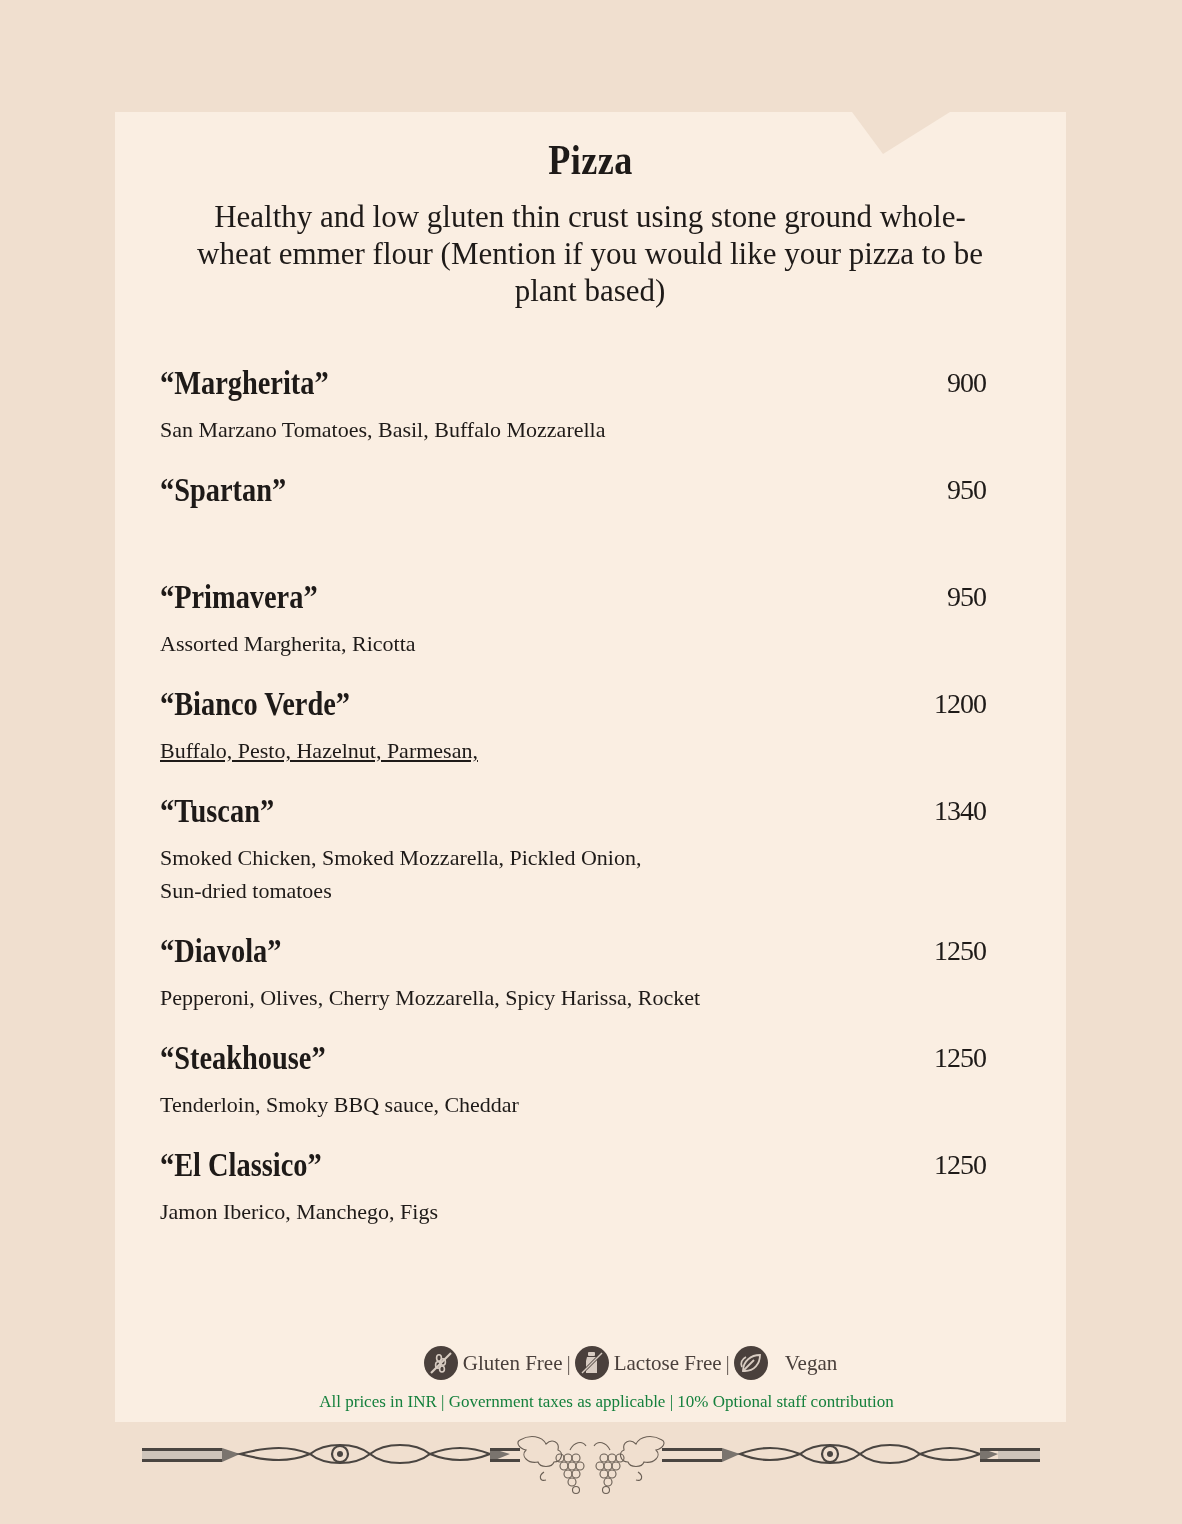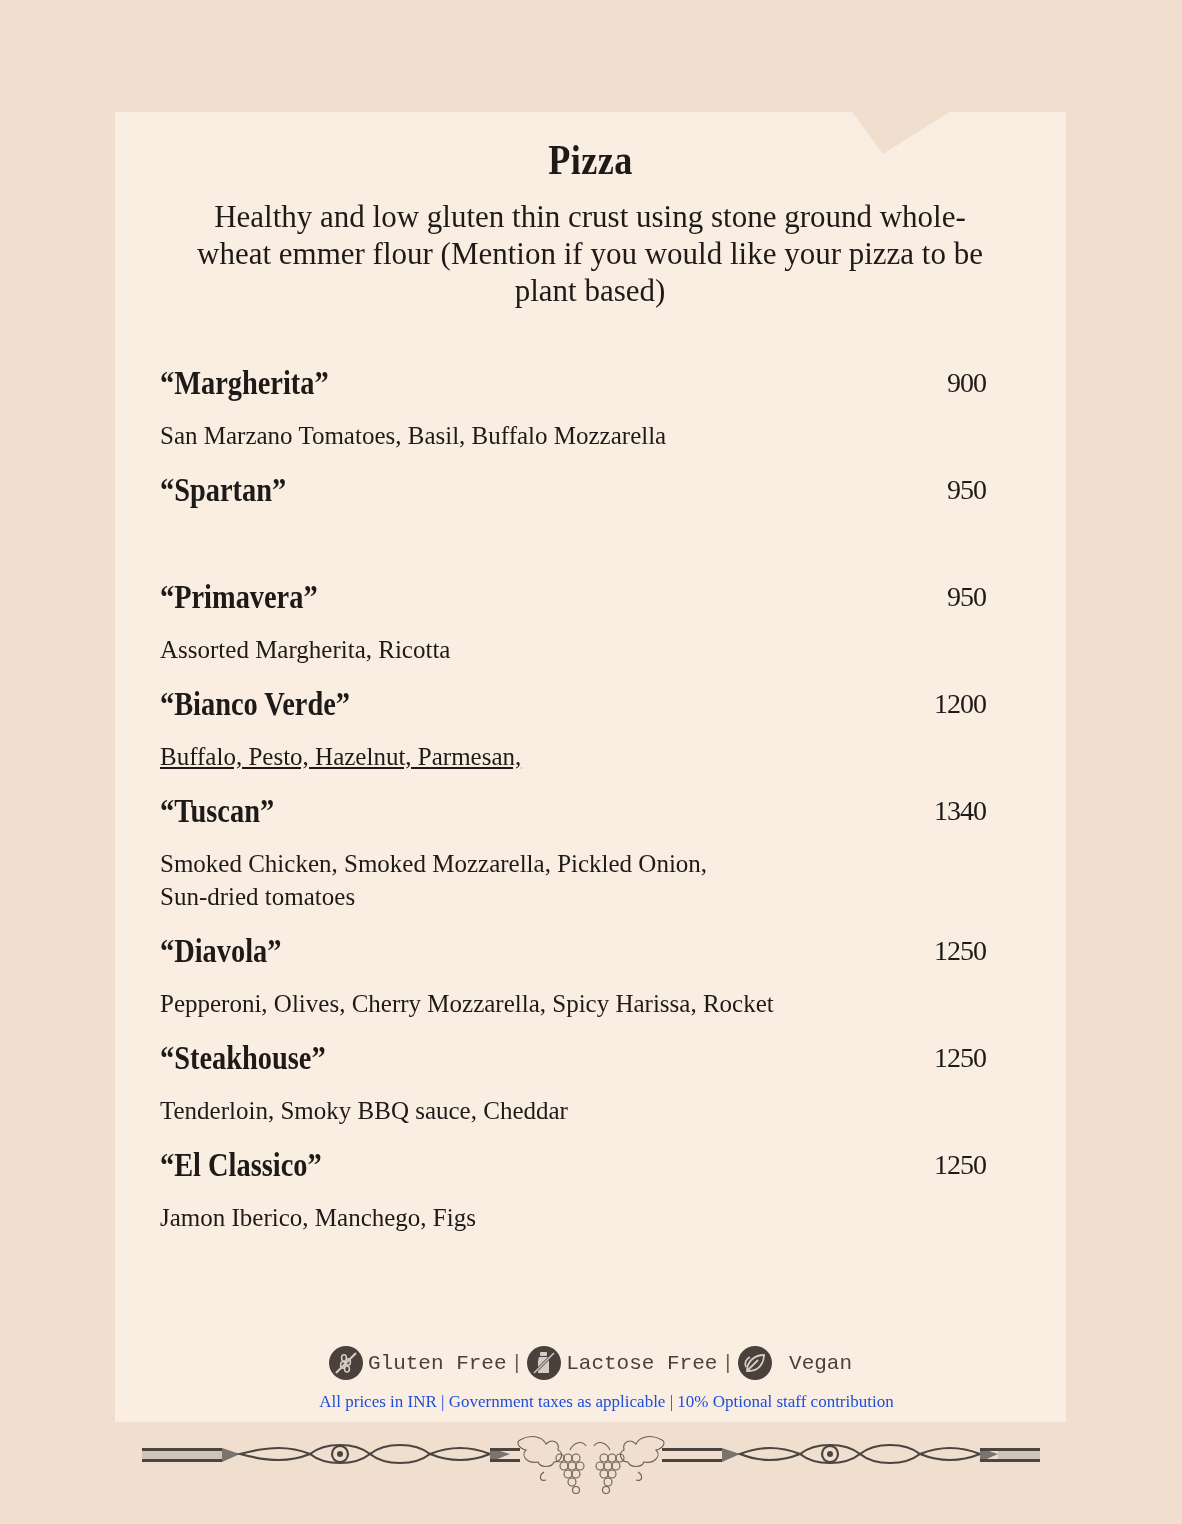--- a/index.html
+++ b/index.html
@@ -72,36 +72,37 @@
       position: absolute;
       right: 0;
       top: 4px;
       font-family: "Liberation Serif", serif;
       font-size: 28px;
       line-height: 32px;
       letter-spacing: -1px;
     }
     .item-desc {
       font-family: "Liberation Serif", serif;
-      font-size: 25px;
+      font-size: 22px;
       line-height: 33px;
-      margin-top: 16px;
+      margin-top: 10px;
       white-space: pre-wrap;
     }
     .legend {
       position: absolute;
       left: 115px;
       width: 951px;
       top: 1346px;
       display: flex;
       justify-content: center;
       align-items: center;
-      font-family: Liberation Mono, monospace;
+      font-family: Liberation Serif, serif;
       font-size: 21px;
       color: #4a403c;
+      padding-left: 40px;
     }
     .legend .lg-item {
       display: flex;
       align-items: center;
     }
     .legend .icon {
       width: 34px;
       height: 34px;
       border-radius: 50%;
       background: #4a403c;
@@ -122,21 +123,21 @@
       margin-left: 12px;
     }
     .footnote {
       position: absolute;
       left: 115px;
       width: 983px;
       top: 1392px;
       text-align: center;
       font-family: "Liberation Serif", serif;
       font-size: 17px;
-      color: #1d4ed8;
+      color: #15803d;
     }
     .border-ornament {
       position: absolute;
       left: 140px;
       top: 1432px;
       width: 902px;
       height: 72px;
     }
   </style>
 </head>

